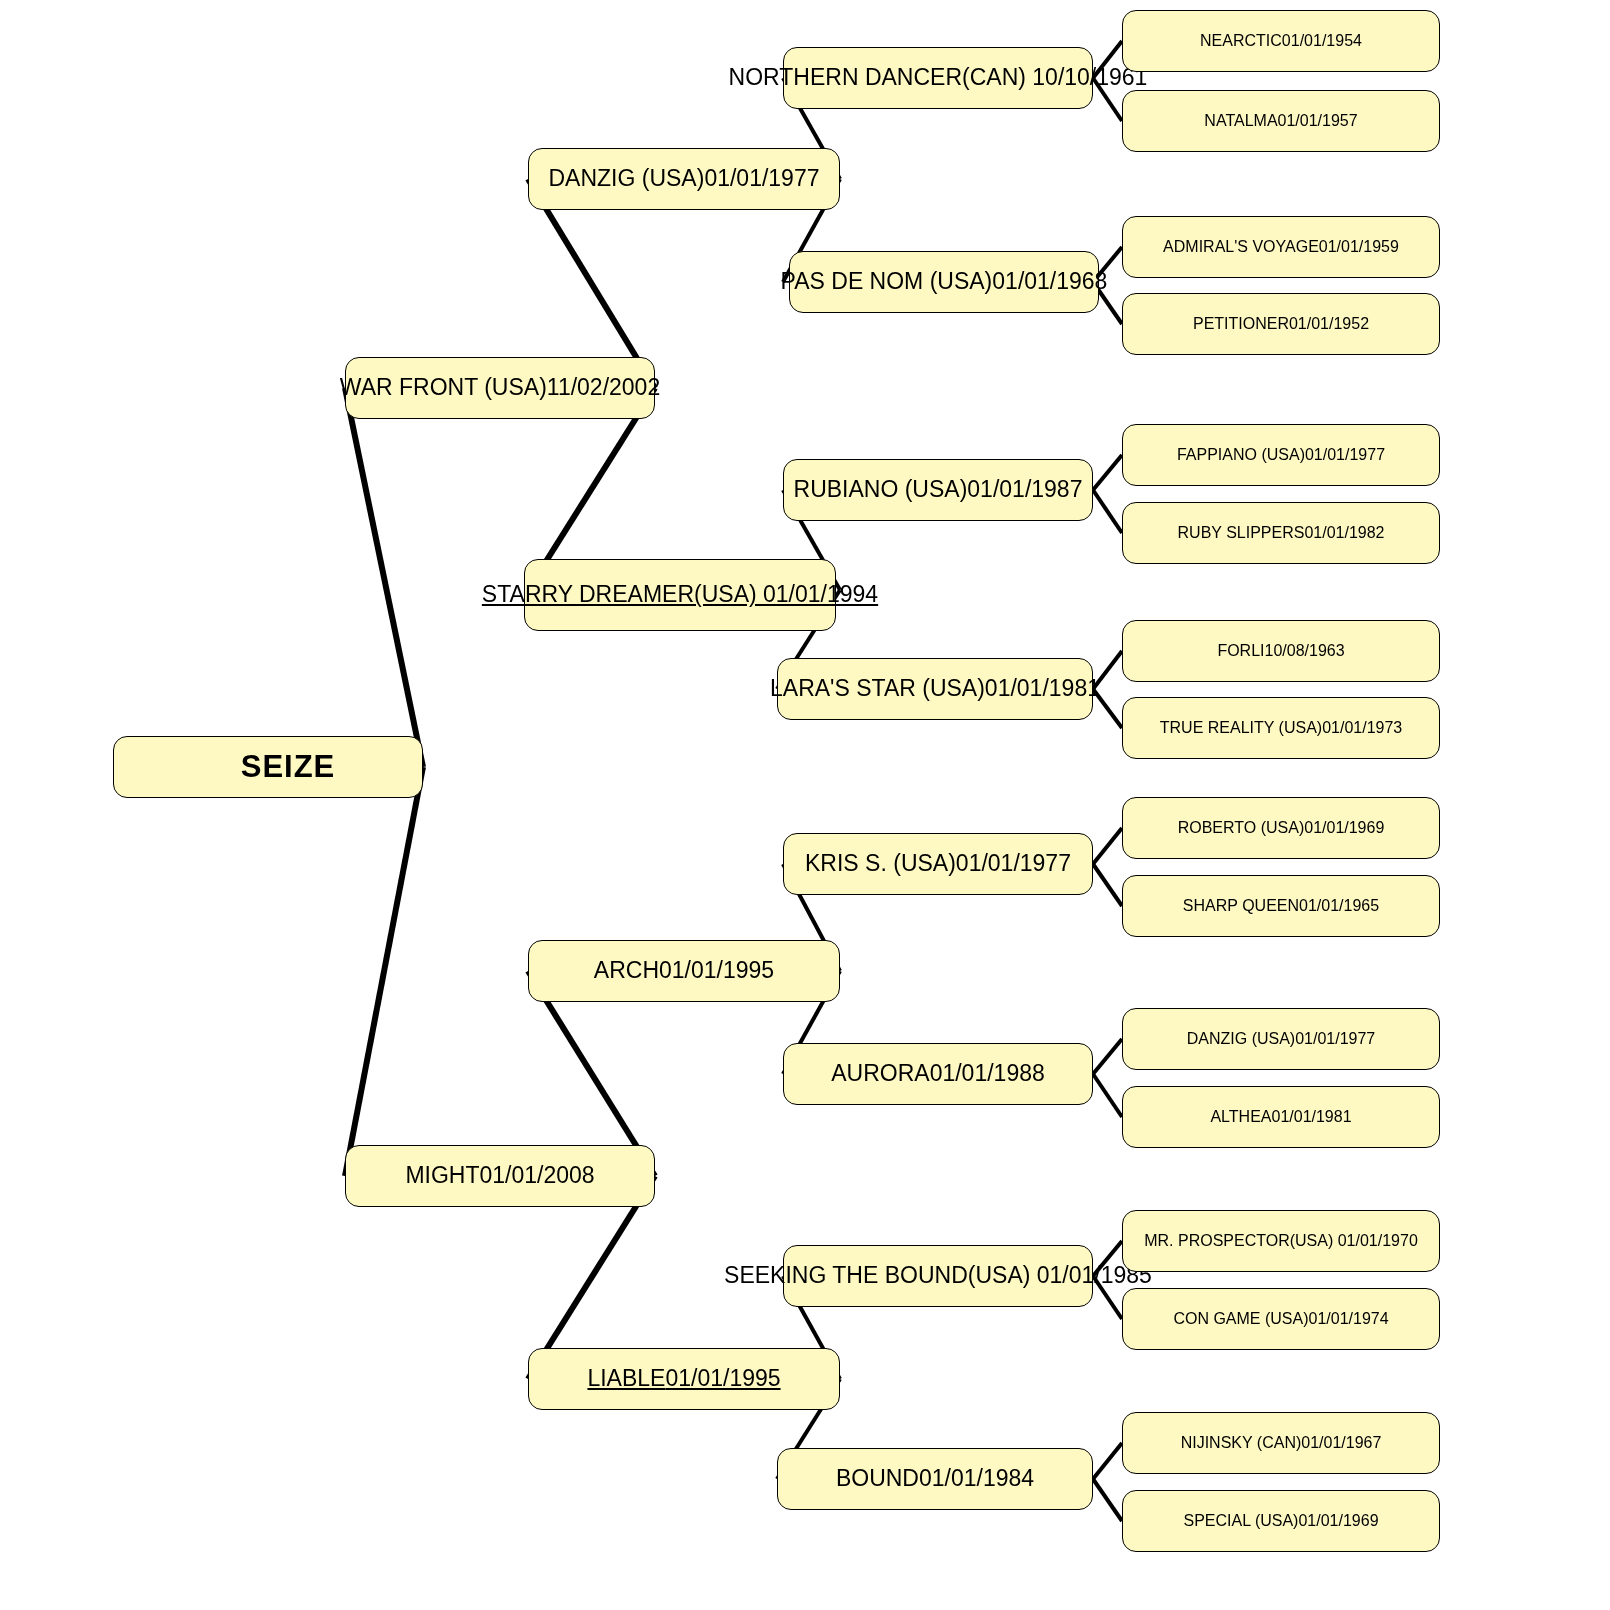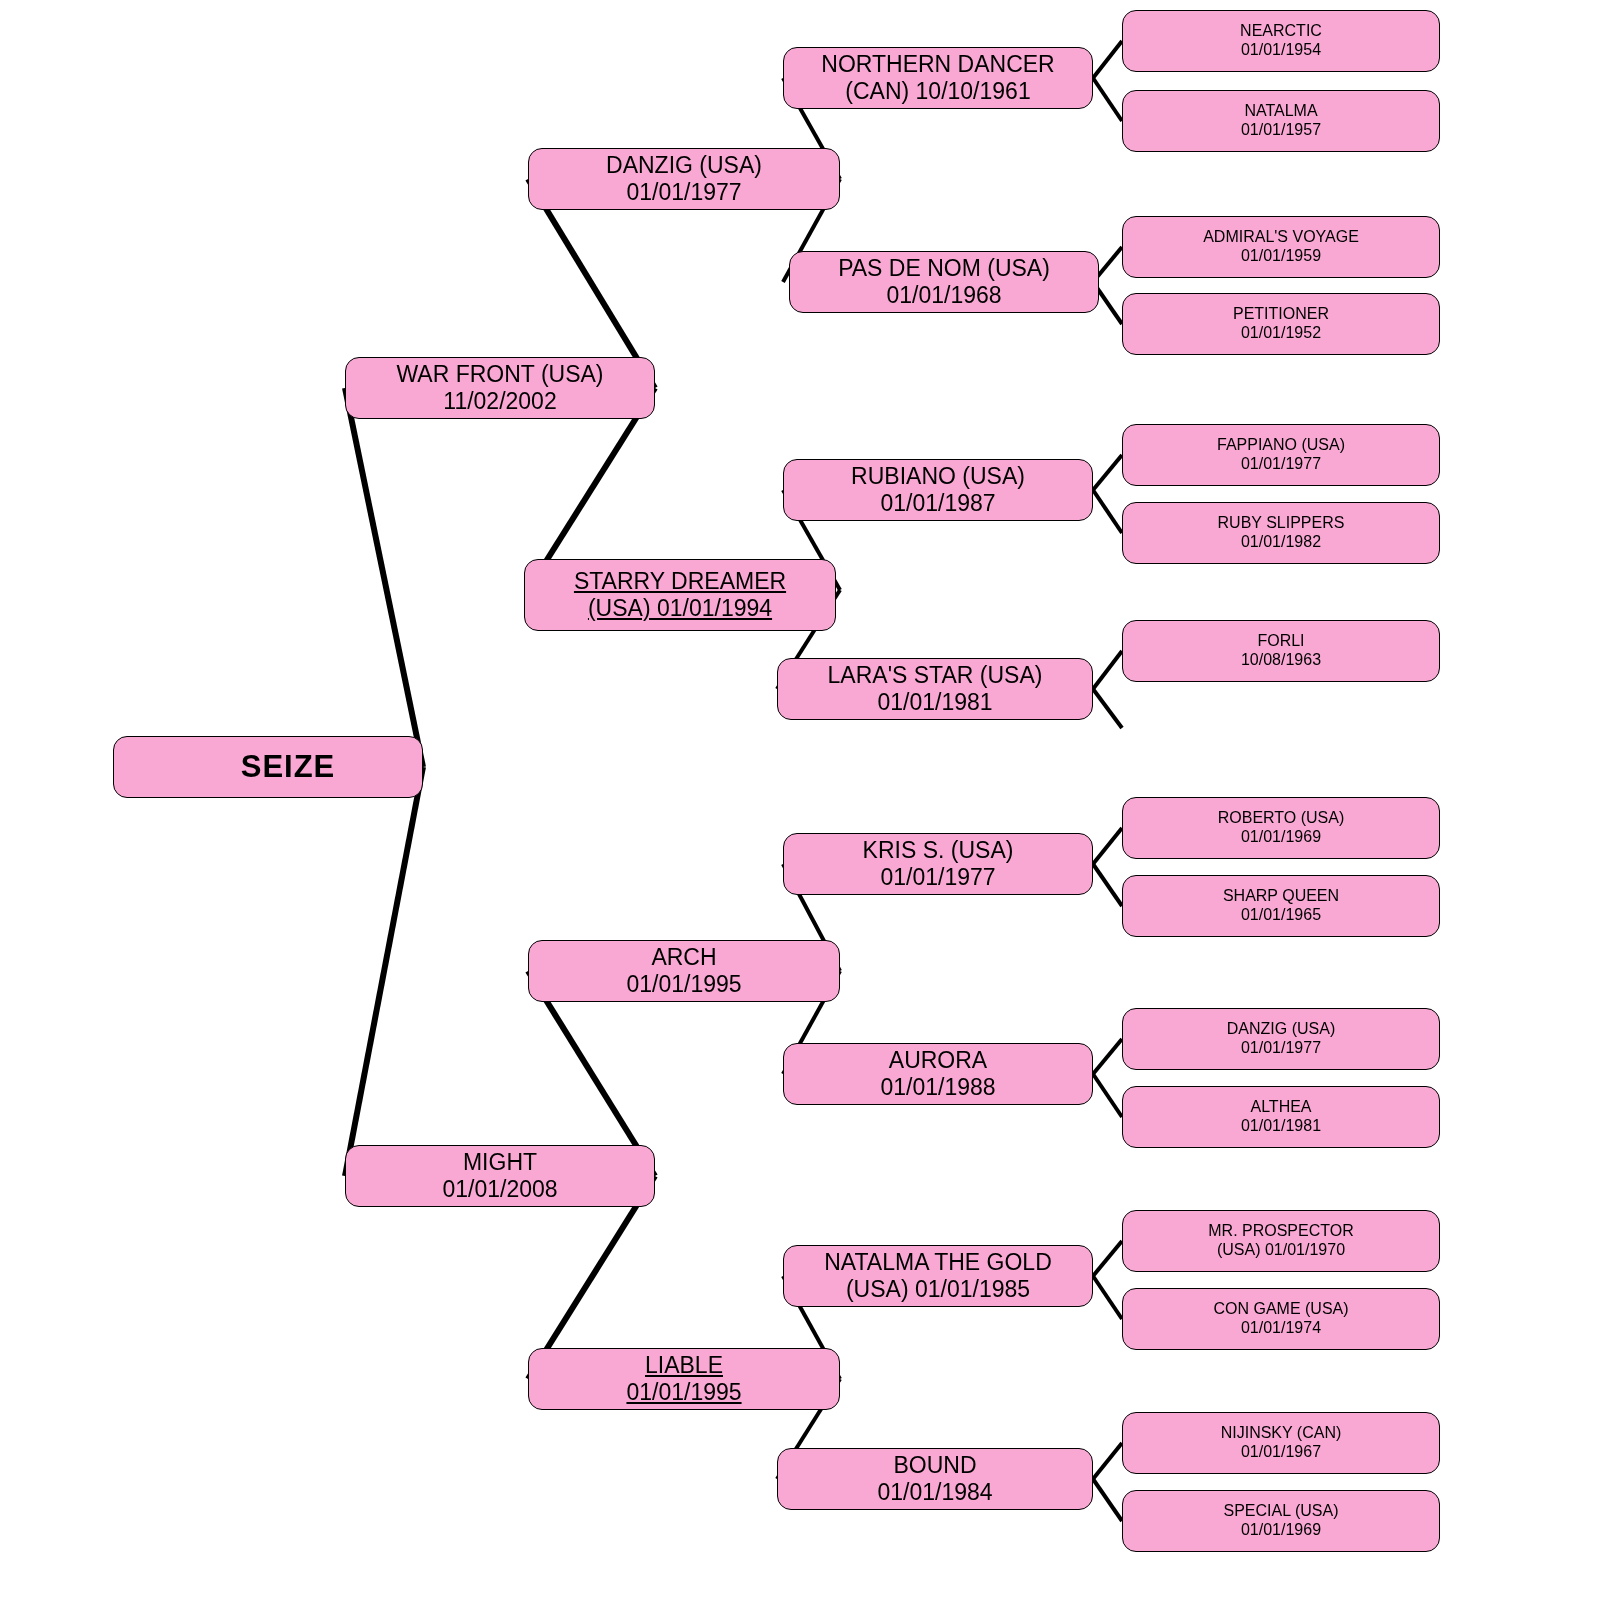--- a/index.html
+++ b/index.html
@@ -21,23 +21,23 @@
     top: 0;
     width: 1610px;
     height: 1610px;
     pointer-events: none;
   }
   .node {
     position: absolute;
     box-sizing: border-box;
     border: 1.5px solid #000000;
     border-radius: 14px;
-    background: #f9a8d4;
+    background: #fef9c3;
     display: flex;
-    flex-direction: column;
+    flex-direction: row;
     align-items: center;
     justify-content: center;
     text-align: center;
     color: #000000;
     z-index: 2;
   }
   .node .line1,
   .node .line2 {
     display: block;
     line-height: 1.18;
@@ -135,21 +135,21 @@
     </div>
     <div class="node gen3" style="left: 783px; top: 833px; width: 310px; height: 62px;">
       <span class="line1">KRIS S. (USA)</span>
       <span class="line2">01/01/1977</span>
     </div>
     <div class="node gen3" style="left: 783px; top: 1043px; width: 310px; height: 62px;">
       <span class="line1">AURORA</span>
       <span class="line2">01/01/1988</span>
     </div>
     <div class="node gen3" style="left: 783px; top: 1245px; width: 310px; height: 62px;">
-      <span class="line1">NATALMA THE GOLD</span>
+      <span class="line1">SEEKING THE BOUND</span>
       <span class="line2">(USA) 01/01/1985</span>
     </div>
     <div class="node gen3" style="left: 777px; top: 1448px; width: 316px; height: 62px;">
       <span class="line1">BOUND</span>
       <span class="line2">01/01/1984</span>
     </div>
     <div class="node gen4" style="left: 1122px; top: 10px; width: 318px; height: 62px;">
       <span class="line1">NEARCTIC</span>
       <span class="line2">01/01/1954</span>
     </div>
@@ -170,20 +170,24 @@
       <span class="line2">01/01/1977</span>
     </div>
     <div class="node gen4" style="left: 1122px; top: 502px; width: 318px; height: 62px;">
       <span class="line1">RUBY SLIPPERS</span>
       <span class="line2">01/01/1982</span>
     </div>
     <div class="node gen4" style="left: 1122px; top: 620px; width: 318px; height: 62px;">
       <span class="line1">FORLI</span>
       <span class="line2">10/08/1963</span>
     </div>
+    <div class="node gen4" style="left: 1122px; top: 697px; width: 318px; height: 62px;">
+      <span class="line1">TRUE REALITY (USA)</span>
+      <span class="line2">01/01/1973</span>
+    </div>
     <div class="node gen4" style="left: 1122px; top: 797px; width: 318px; height: 62px;">
       <span class="line1">ROBERTO (USA)</span>
       <span class="line2">01/01/1969</span>
     </div>
     <div class="node gen4" style="left: 1122px; top: 875px; width: 318px; height: 62px;">
       <span class="line1">SHARP QUEEN</span>
       <span class="line2">01/01/1965</span>
     </div>
     <div class="node gen4" style="left: 1122px; top: 1008px; width: 318px; height: 62px;">
       <span class="line1">DANZIG (USA)</span>

